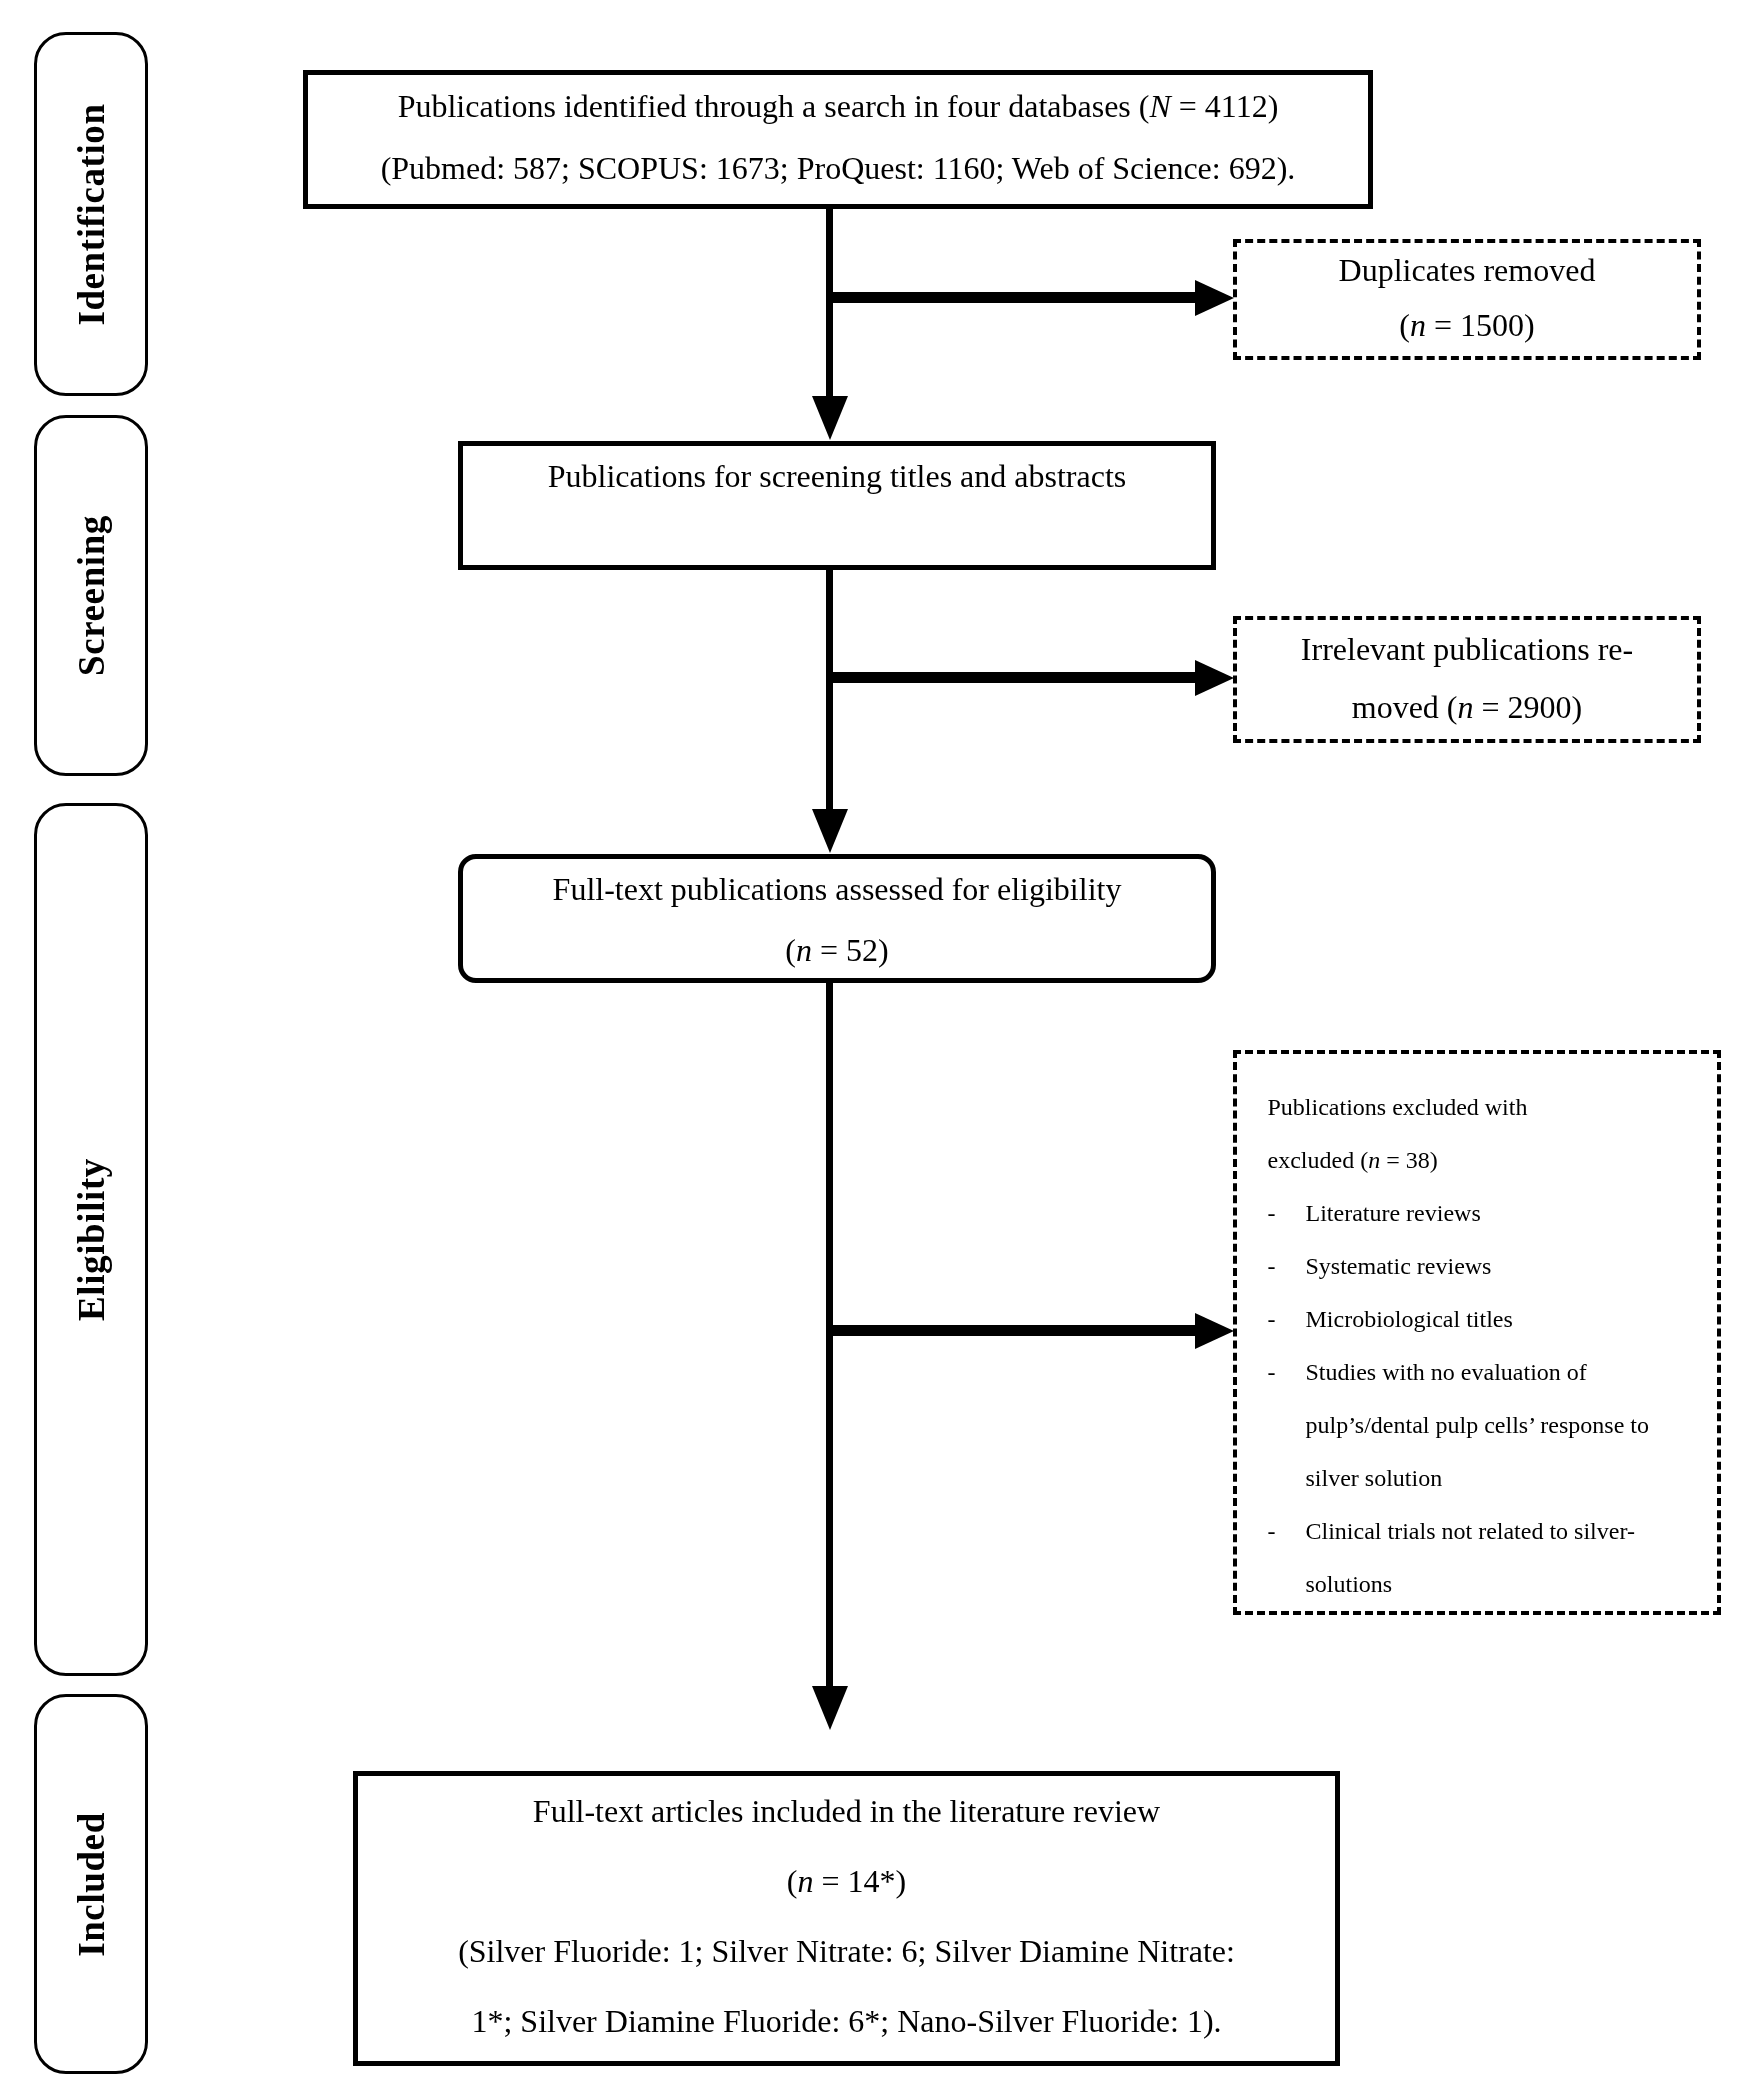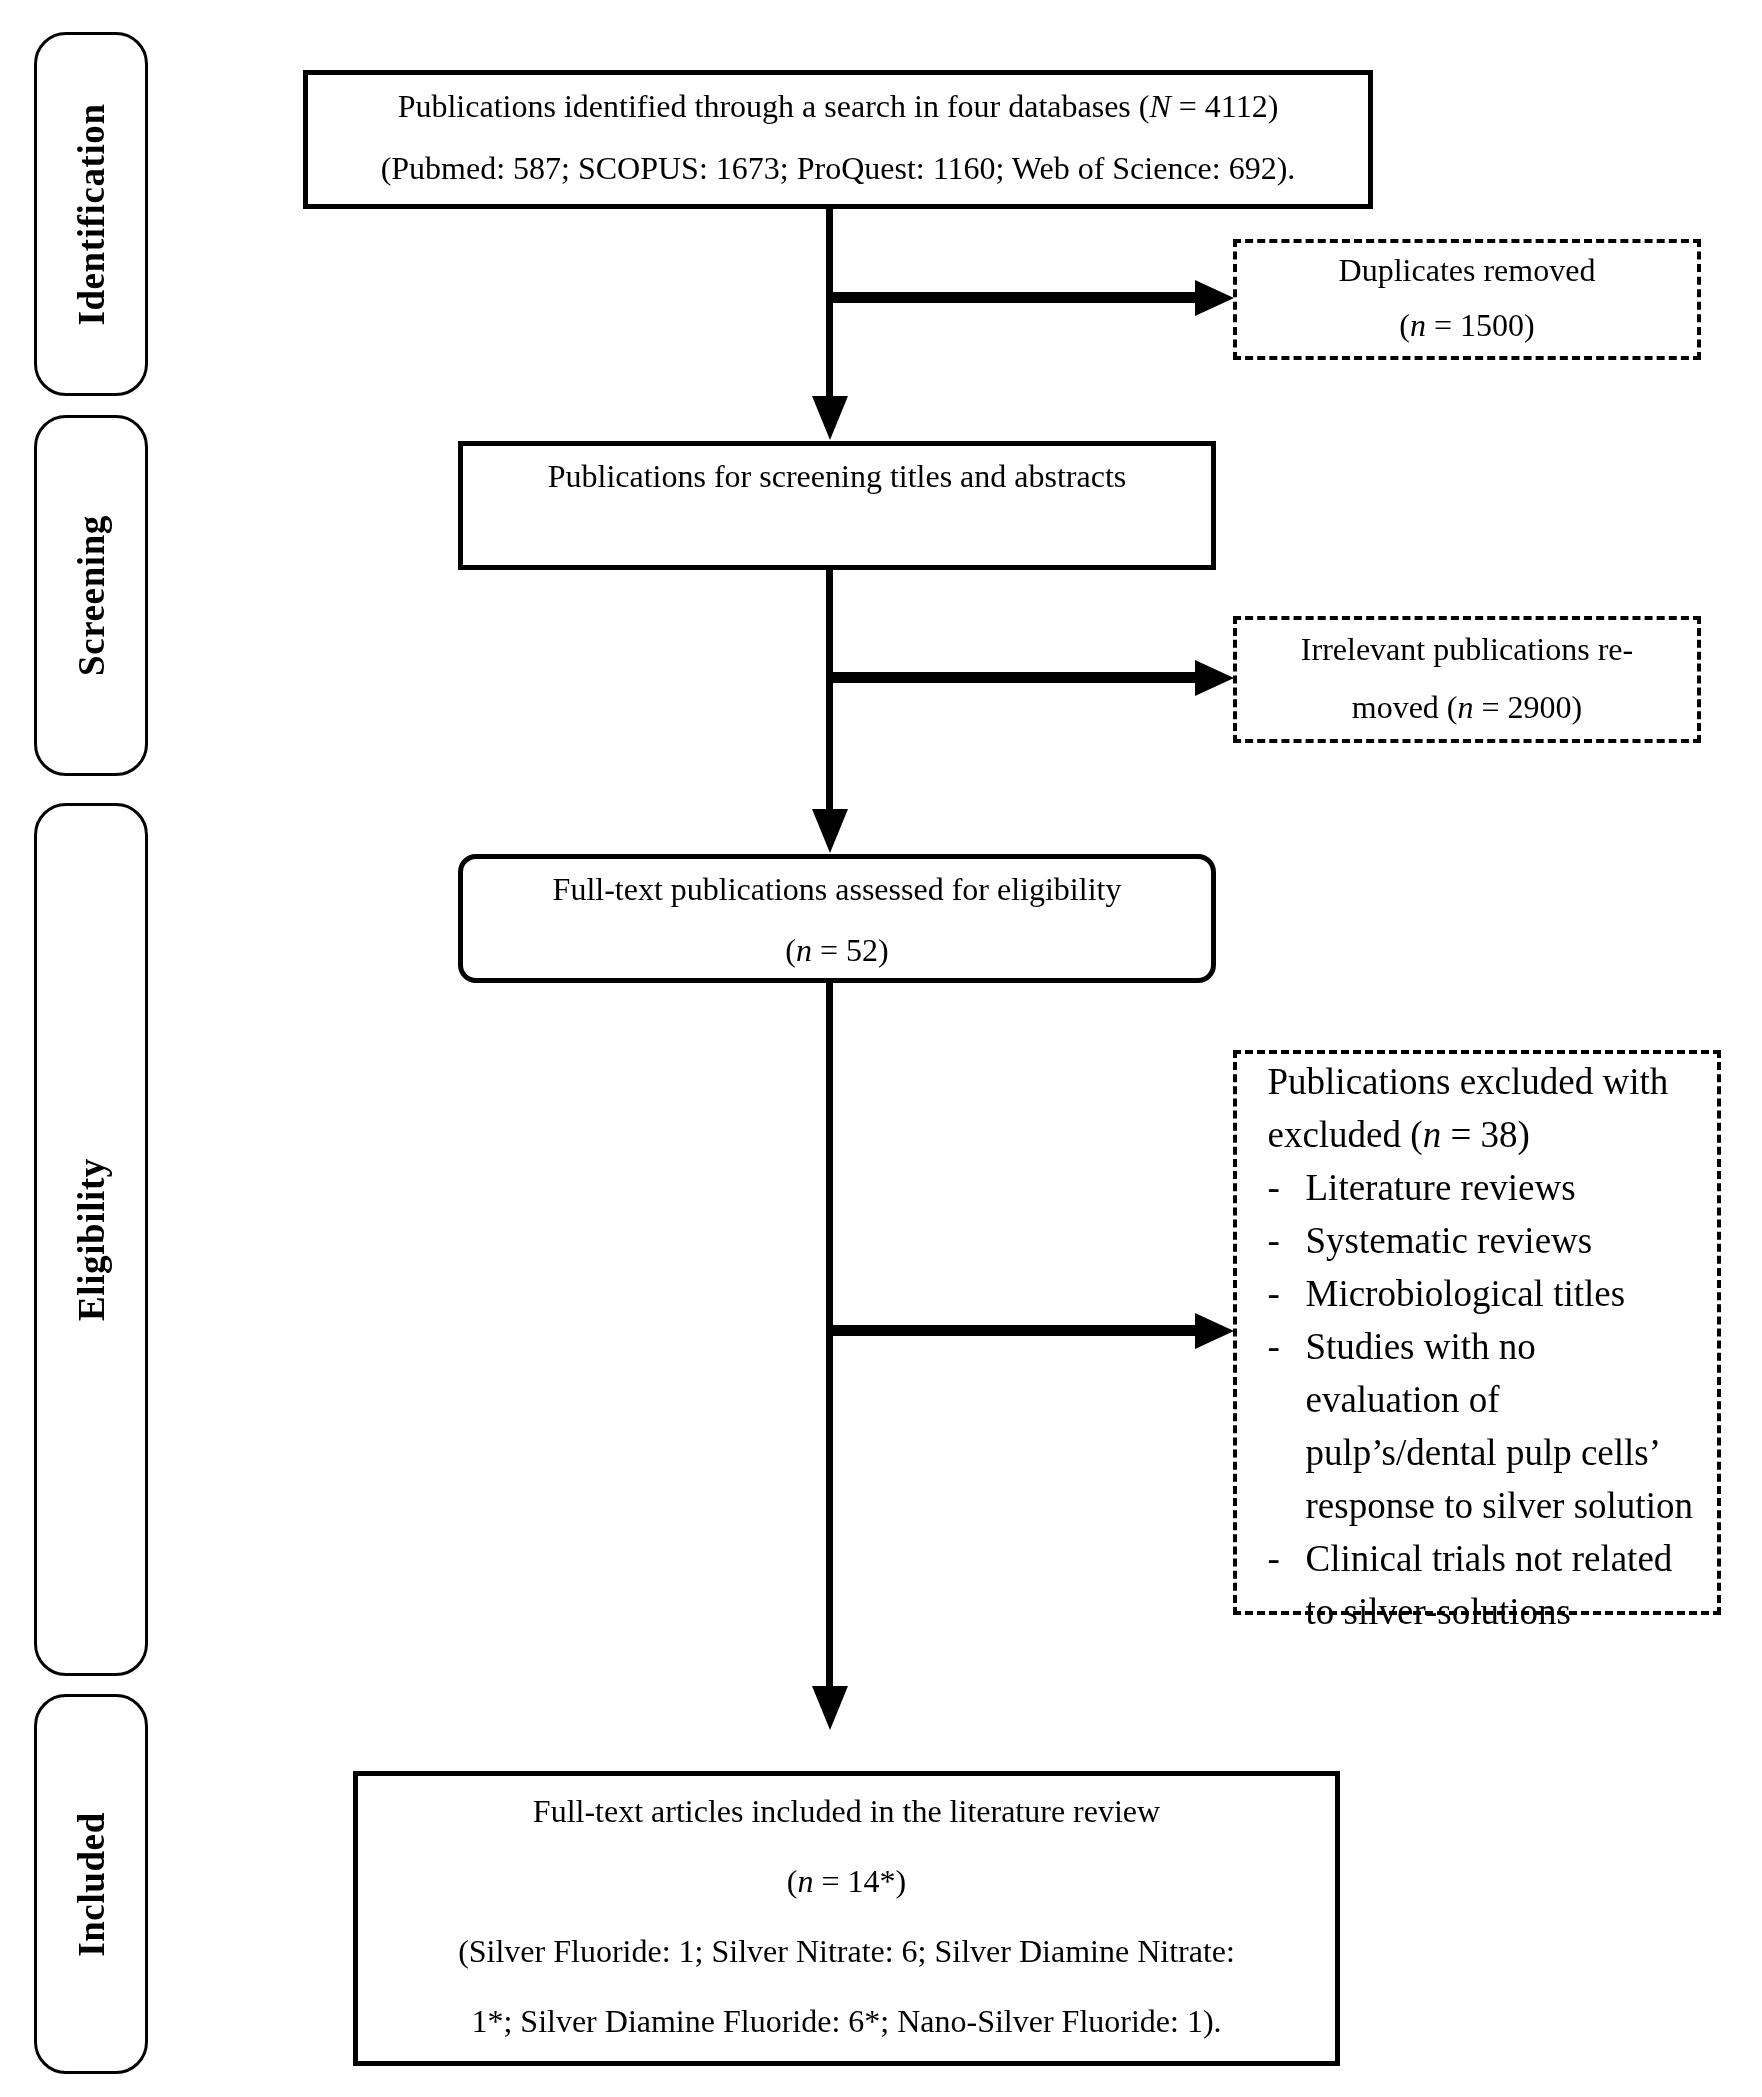--- a/index.html
+++ b/index.html
@@ -35,21 +35,21 @@
   .fbox.solid{border:5px solid #000;}
   .fbox.dashed{border:4.4px dashed #000;}
   #box-identified{left:303px;top:70px;width:1070px;height:139px;line-height:62px;}
   #box-duplicates{left:1233px;top:239px;width:468px;height:121px;line-height:55px;font-family:Liberation Serif, serif;}
   #box-screening{left:458px;top:441px;width:758px;height:129px;line-height:61px;}
   #box-irrelevant{left:1233px;top:616px;width:468px;height:127px;line-height:58px;}
   #box-eligibility{left:458px;top:854px;width:758px;height:129px;line-height:61px;border-radius:18px;}
   #box-excluded{
     left:1233px;top:1050px;width:488px;height:565px;
     justify-content:center;text-align:left;
-    padding:27px 22px 0 30.5px;font-size:37px;line-height:53px;
+    padding:27px 22px 0 30.5px;font-size:24px;line-height:53px;
   }
   #box-included{left:353px;top:1731px;width:987px;height:295px;line-height:70px;margin-top:40px;}
 
   .bullet{display:flex;}
   .bmark{flex:0 0 38px;}
   .btext{flex:1;}
 
   
   .vline{position:absolute;width:6.7px;background:#000;}
   .hline{position:absolute;height:11px;background:#000;}

